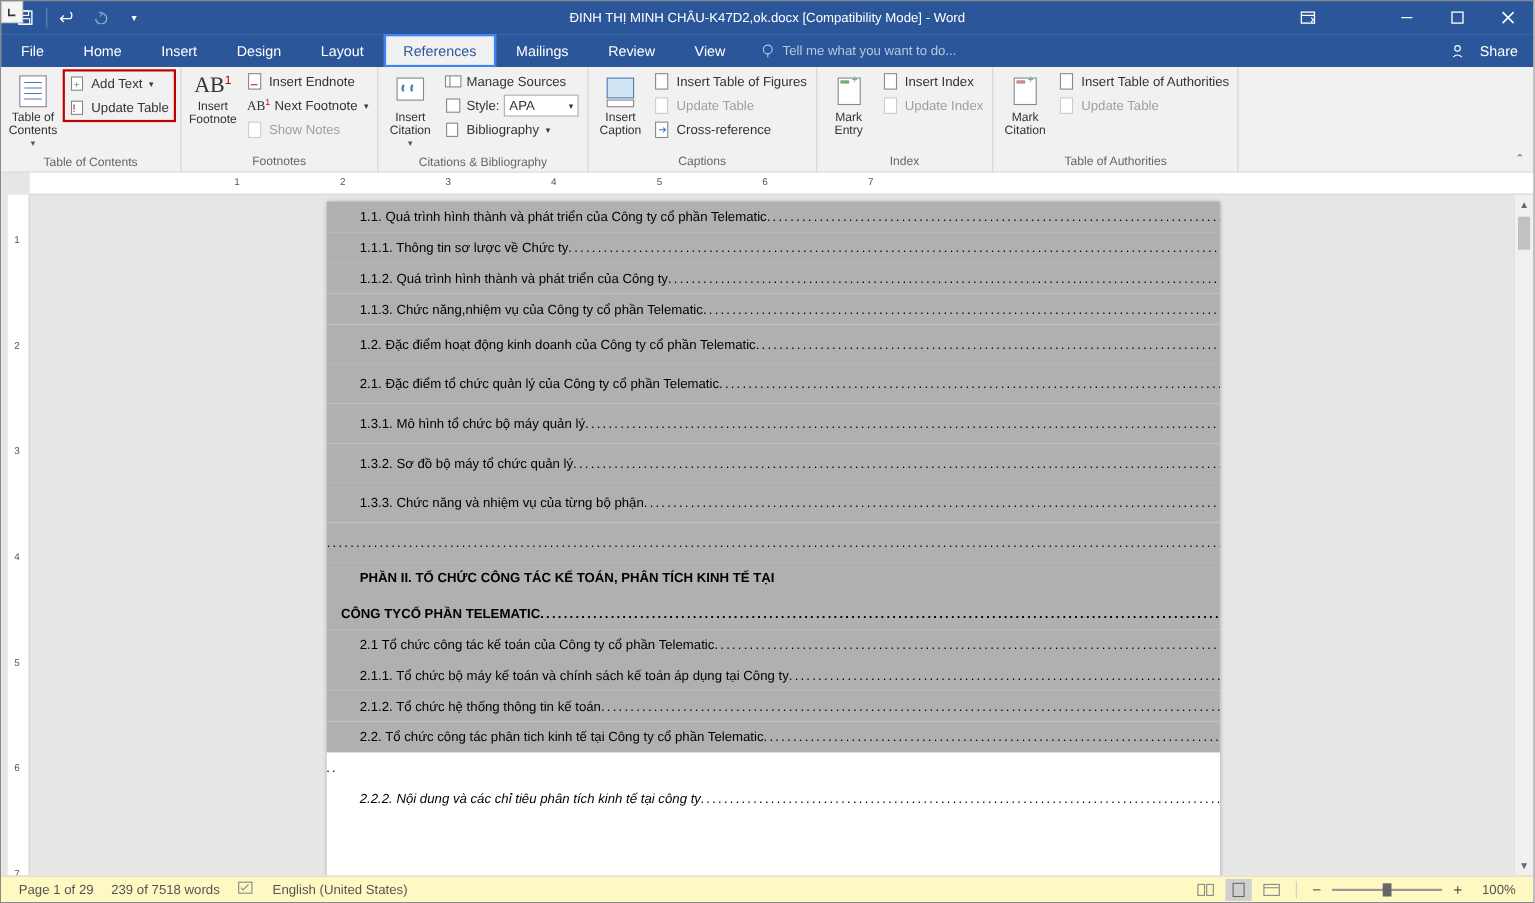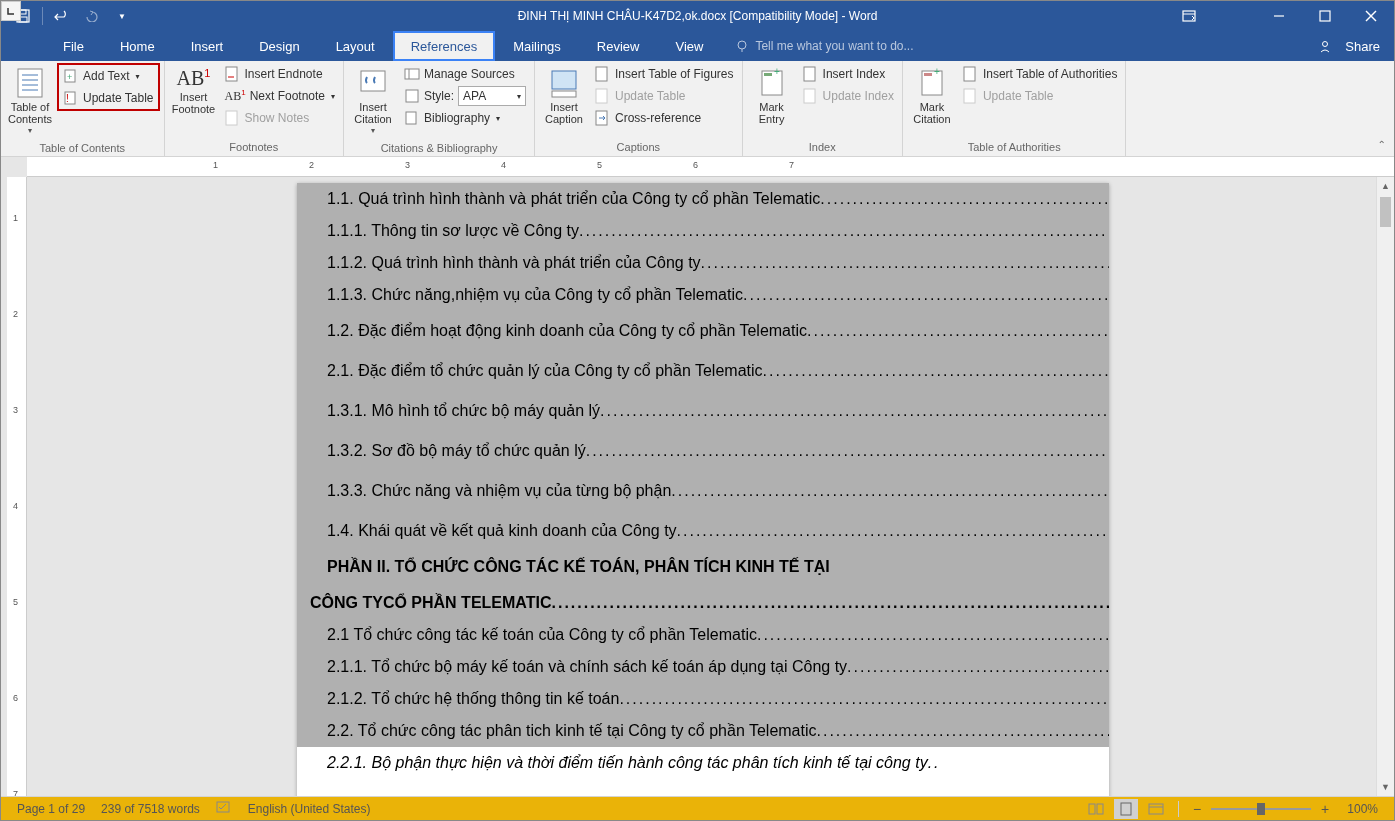--- a/index.html
+++ b/index.html
@@ -8,21 +8,21 @@
 .titlebar { background: #2b579a; height: 30px; display: flex; align-items: center; color: #fff; font-size: 12px; position: relative; }
 .qat { display: flex; align-items: center; gap: 2px; padding-left: 8px; }
 .qat-item { width: 28px; height: 26px; display: flex; align-items: center; justify-content: center; }
 .qat-sep { width: 1px; height: 18px; background: rgba(255,255,255,0.3); margin: 0 3px; }
 .title-text { position: absolute; left: 50%; transform: translateX(-50%); font-size: 12px; }
 .winbtns { margin-left: auto; display: flex; }
 .winbtn { width: 46px; height: 30px; display: flex; align-items: center; justify-content: center; }
 .winbtn svg, .qat-item svg { stroke: #fff; fill: none; }
 .ribopts { position: absolute; right: 190px; display:flex; align-items:center; }
 
-.tabsbar { background: #2b579a; height: 30px; display: flex; align-items: stretch; color: #fff; font-size: 13px; padding-left: 44px; }
+.tabsbar { background: #2b579a; height: 30px; display: flex; align-items: stretch; color: #fff; font-size: 13px; }
 .tab { padding: 0 16px; display: flex; align-items: center; cursor: pointer; border: 2px solid transparent; }
 .tab.active { background: #f1f1f1; color: #2b579a; }
 .tab.highlighted { border: 2px solid #3b82f6; }
 .tellme { display: flex; align-items: center; padding-left: 14px; color: #b8c7de; font-size: 12px; gap: 6px; }
 .share { margin-left: auto; display: flex; align-items: center; padding: 0 14px; gap: 13px; }
 
 .ribbon { background: #f1f1f1; height: 96px; display: flex; border-bottom: 1px solid #d4d4d4; position: relative; }
 .group { border-right: 1px solid #d4d4d4; display: flex; flex-direction: column; padding: 2px 4px 0 4px; }
 .group-label { font-size: 11px; color: #666; text-align: center; padding: 2px 0 3px; }
 .group-body { flex: 1; display: flex; align-items: flex-start; gap: 2px; }
@@ -38,30 +38,30 @@
 .icon16 { width: 16px; height: 16px; flex-shrink: 0; }
 .icon32 { width: 32px; height: 32px; }
 
 .ruler-h { background: #fff; height: 20px; border-bottom: 1px solid #ccc; margin-left: 26px; position: relative; font-size: 9px; color: #555; }
 .ruler-num { position: absolute; top: 3px; font-size: 9px; }
 .ruler-tab { position: absolute; left: 0; top: 0; width: 20px; height: 20px; background: #f5f5f5; border: 1px solid #ccc; display: flex; align-items: center; justify-content: center; }
 .doc-area { position: absolute; top: 176px; left: 0; right: 0; bottom: 24px; background: #e6e6e6; overflow: hidden; }
 .ruler-v { position: absolute; left: 6px; top: 0; bottom: 0; width: 20px; background: #fff; border-right: 1px solid #ccc; font-size: 9px; color: #555; }
 .rv-num { position: absolute; left: 6px; }
 .page { position: absolute; left: 296px; top: 6px; width: 812px; background: #fff; box-shadow: 0 1px 4px rgba(0,0,0,0.3); min-height: 700px; }
-.toc-line { font-family: "Times New Roman", serif; font-size: 16px; padding: 7px 0; position: relative; color: #000; }
+.toc-line { font-family: "Times New Roman", serif; font-size: 12px; padding: 7px 0; position: relative; color: #000; }
 .toc-line.sel::before { content: ""; position: absolute; left: 0; right: 0; top: 0; bottom: 0; background: #b0b0b0; z-index: 0; }
 .toc-line span { position: relative; z-index: 1; }
 .toc-text { padding-left: 30px; }
 .toc-dots { flex: 1; overflow: hidden; letter-spacing: 2px; }
 .toc-row { display: flex; }
 .bold { font-weight: bold; }
 .italic { font-style: italic; }
 
-.statusbar { position: absolute; bottom: 0; left: 0; right: 0; height: 24px; background: #eab308; border-top: 1px solid #d4d4d4; display: flex; align-items: center; font-size: 12px; color: #555; padding: 0 8px; }
+.statusbar { position: absolute; bottom: 0; left: 0; right: 0; height: 24px; background: #fef9c3; border-top: 1px solid #d4d4d4; display: flex; align-items: center; font-size: 12px; color: #555; padding: 0 8px; }
 .statusbar .sitem { padding: 0 8px; }
 .zoom { margin-left: auto; display: flex; align-items: center; gap: 6px; }
 .zoom-track { width: 100px; height: 2px; background: #999; position: relative; }
 .zoom-thumb { position: absolute; width: 8px; height: 12px; background: #666; top: -5px; left: 46px; }
 .viewbtn { width: 24px; height: 20px; display: flex; align-items: center; justify-content: center; }
 .scrollbar-v { position: absolute; right: 0; top: 0; bottom: 0; width: 18px; background: #f0f0f0; border-left: 1px solid #ddd; }
 .scroll-thumb { position: absolute; left: 3px; right: 3px; top: 20px; height: 30px; background: #c1c1c1; }
 .scroll-arrow { position: absolute; left: 0; right: 0; height: 18px; display: flex; align-items: center; justify-content: center; font-size: 9px; color: #666; }
 </style>
 </head>
@@ -376,21 +376,21 @@
     </div>
   <div class="page" id="page-content">
       <div class="toc-line sel">
         <div class="toc-row">
           <span class="toc-text">1.1. Quá trình hình thành và phát triển của Công ty cổ phần Telematic </span>
           <span class="toc-dots">........................................................................................................................................................................................................</span>
         </div>
       </div>
       <div class="toc-line sel">
         <div class="toc-row">
-          <span class="toc-text">1.1.1. Thông tin sơ lược về Công ty </span>
+          <span class="toc-text">1.1.1. Thông tin sơ lược về Chức ty </span>
           <span class="toc-dots">........................................................................................................................................................................................................</span>
         </div>
       </div>
       <div class="toc-line sel">
         <div class="toc-row">
           <span class="toc-text">1.1.2. Quá trình hình thành và phát triển của Công ty </span>
           <span class="toc-dots">........................................................................................................................................................................................................</span>
         </div>
       </div>
       <div class="toc-line sel">
@@ -424,21 +424,20 @@
         </div>
       </div>
       <div class="toc-line sel" style="padding-top: 11px; padding-bottom: 11px;">
         <div class="toc-row">
           <span class="toc-text">1.3.3. Chức năng và nhiệm vụ của từng bộ phận </span>
           <span class="toc-dots">........................................................................................................................................................................................................</span>
         </div>
       </div>
       <div class="toc-line sel" style="padding-top: 11px; padding-bottom: 11px;">
         <div class="toc-row">
-          <span class="toc-text">1.4. Khái quát về kết quả kinh doanh của Công ty </span>
           <span class="toc-dots">........................................................................................................................................................................................................</span>
         </div>
       </div>
       <div class="toc-line sel"><span class="bold" style="padding-left:30px;position:relative;z-index:1">PHẦN II. TỔ CHỨC CÔNG TÁC KẾ TOÁN, PHÂN TÍCH KINH TẾ TẠI</span></div>
       <div class="toc-line sel" style="padding-top: 11px; padding-left: 13px;">
         <div class="toc-row">
           <span class="bold" style="position:relative;z-index:1">CÔNG TYCỔ PHẦN TELEMATIC</span>
           <span class="toc-dots bold" style="position:relative;z-index:1">........................................................................................................................................................................................................</span>
         </div>
       </div>
@@ -461,26 +460,26 @@
         </div>
       </div>
       <div class="toc-line sel">
         <div class="toc-row">
           <span class="toc-text">2.2. Tổ chức công tác phân tich kinh tế tại Công ty cổ phần Telematic </span>
           <span class="toc-dots">........................................................................................................................................................................................................</span>
         </div>
       </div>
       <div class="toc-line">
         <div class="toc-row">
-          <span class="toc-text italic">2.2.1. Bộ phận thực hiện và thời điểm tiến hành công tác phân tích kinh tế tại công ty </span>
           <span class="toc-dots italic">..</span>
         </div>
       </div>
       <div class="toc-line">
         <div class="toc-row">
+          <span class="toc-text italic">2.2.2. Nội dung và các chỉ tiêu phân tích kinh tế tại công ty </span>
           <span class="toc-dots italic">........................................................................................................................................................................................................</span>
         </div>
       </div>
       <div class="toc-line"></div>
     </div>
   <div class="scrollbar-v">
     <div class="scroll-arrow" style="top:0">▲</div>
     <div class="scroll-thumb"></div>
     <div class="scroll-arrow" style="bottom:0">▼</div>
   </div>

